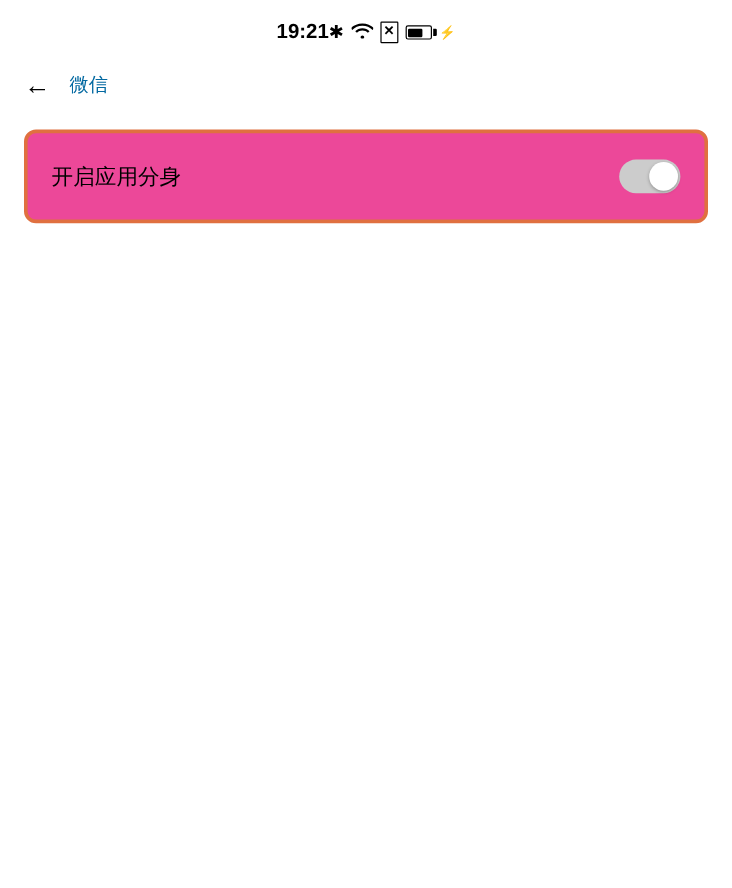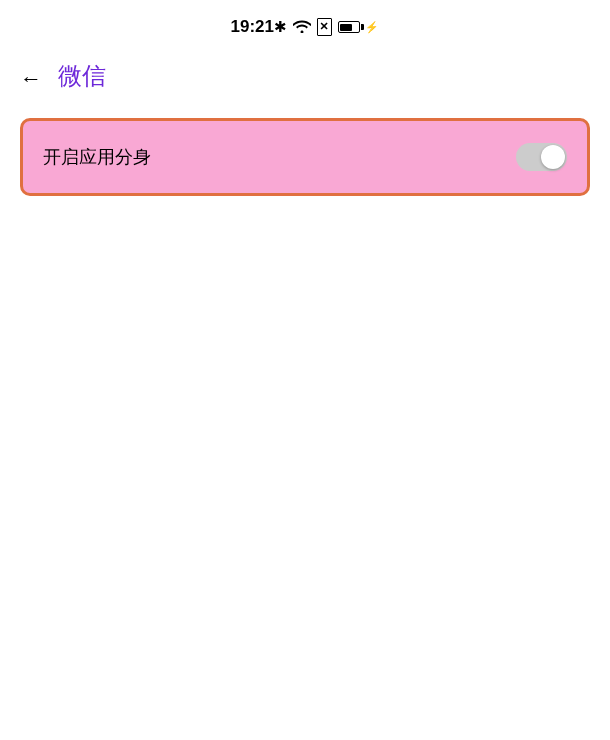--- a/index.html
+++ b/index.html
@@ -84,35 +84,35 @@
     }
 
     .back-arrow {
       font-size: 22px;
       color: #000;
       cursor: pointer;
       line-height: 1;
     }
 
     .nav-title {
-      font-size: 24px;
+      font-size: 16px;
       font-weight: 500;
-      color: #6d28d9;
+      color: #0369a1;
     }
 
     
     .content {
       padding: 16px 20px;
     }
 
     
     .setting-card {
       border: 3px solid #E07040;
       border-radius: 10px;
-      background: #f9a8d4;
+      background: #ec4899;
       padding: 0;
       overflow: hidden;
     }
 
     .setting-row {
       display: flex;
       align-items: center;
       justify-content: space-between;
       padding: 22px 20px;
     }

